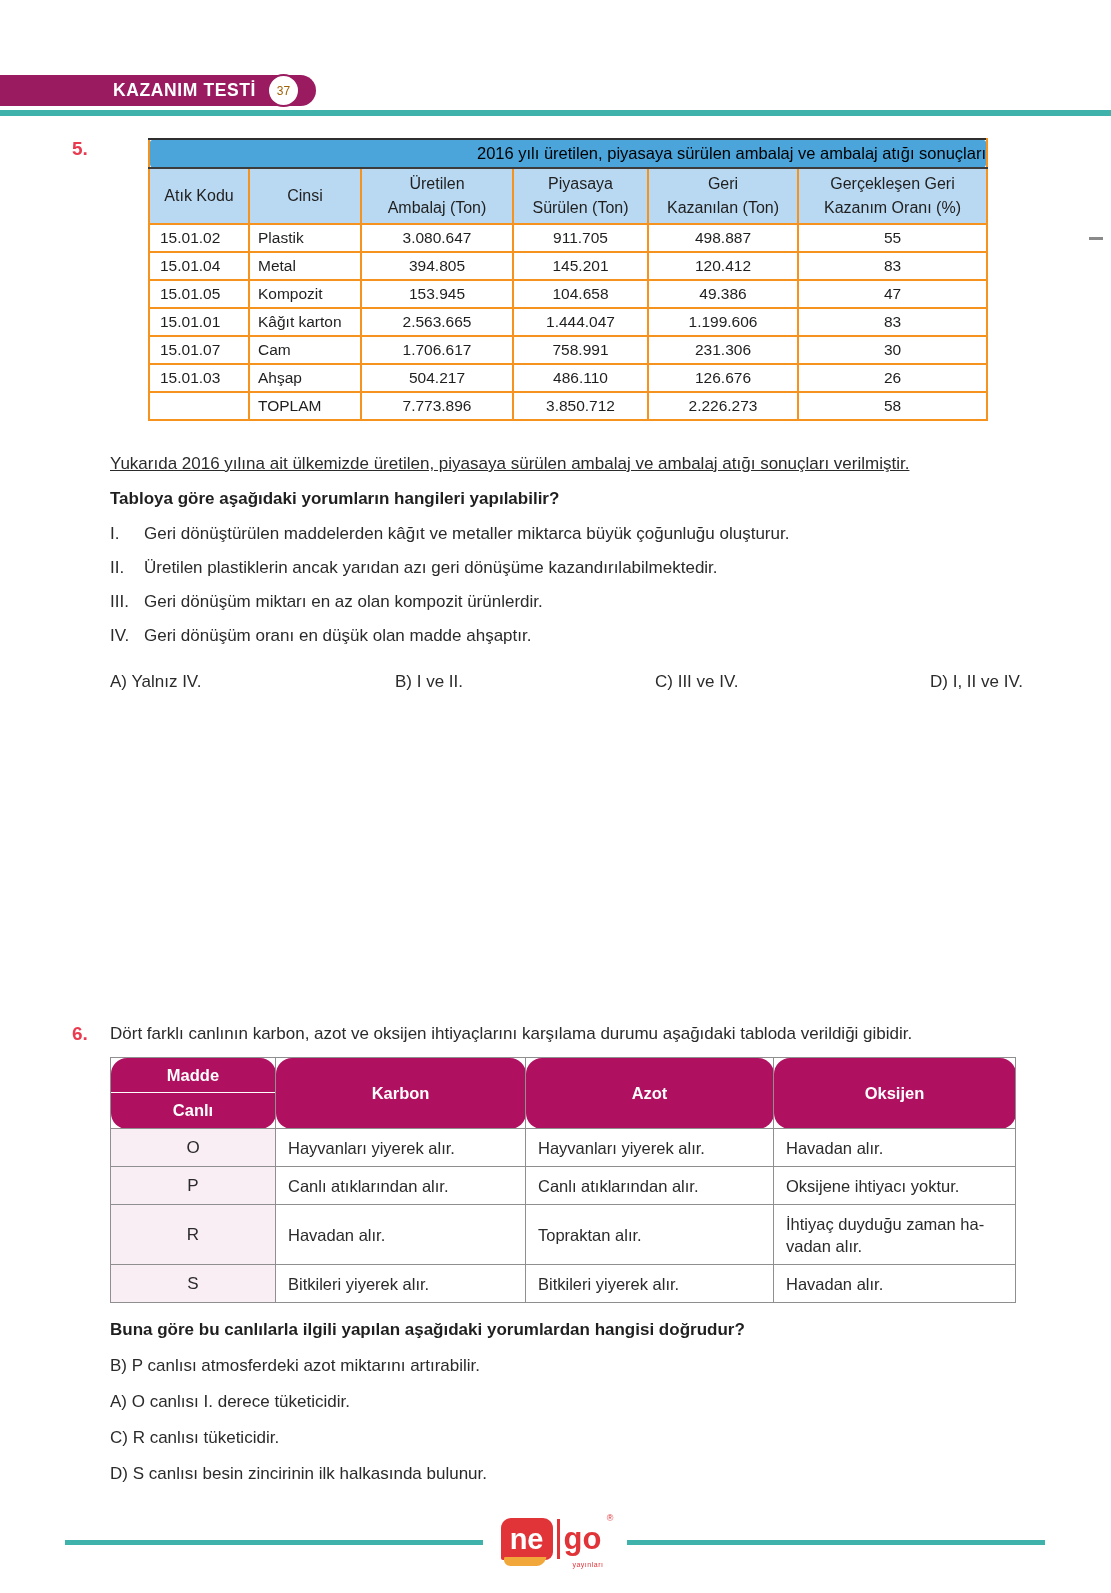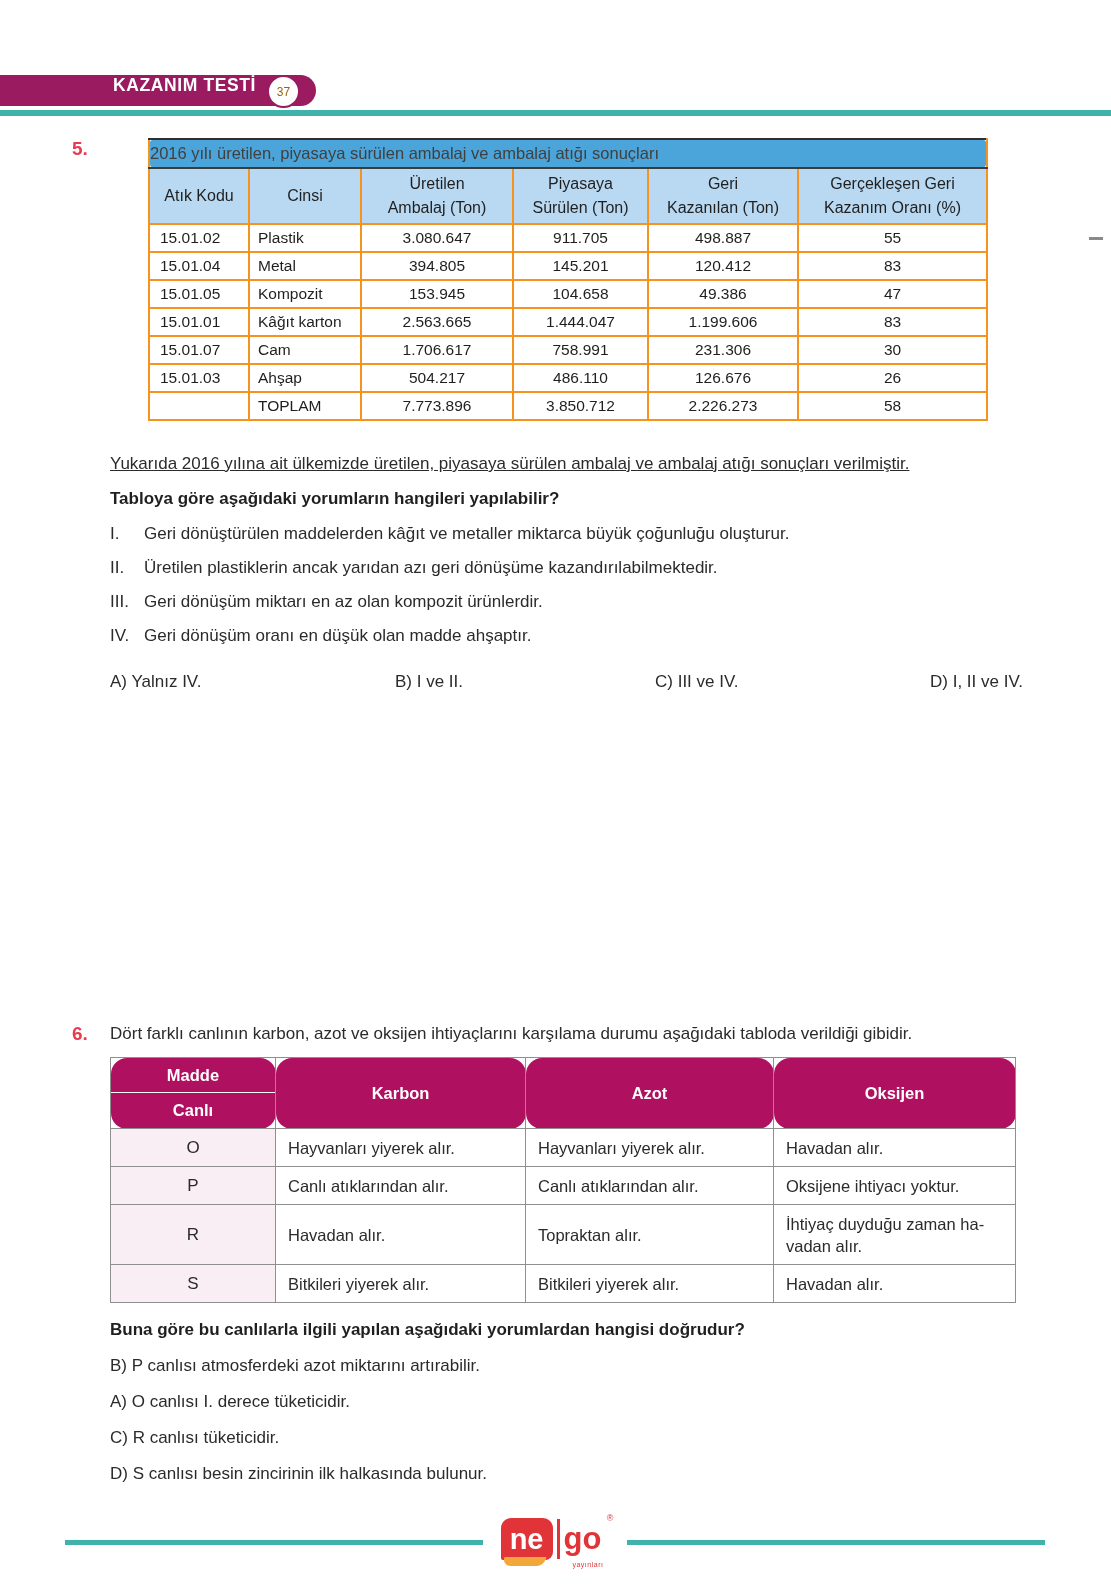--- a/index.html
+++ b/index.html
@@ -6,21 +6,21 @@
   html,body { margin:0; padding:0; }
   body {
     width:1111px; height:1593px; position:relative; overflow:hidden;
     background:#ffffff; color:#2b2b2b;
     font-family:"Liberation Sans","DejaVu Sans",sans-serif;
   }
   
   .banner-wrap { padding-top:75px; }
   .banner {
     position:relative; width:316px; height:31px; background:#9b1b61;
-    border-radius:0 16px 16px 0; display:flex; 
+    border-radius:0 16px 16px 0; display:flex; align-items:center;
     justify-content:flex-end; padding-right:16px;
   }
   .banner-title { color:#fff; font-weight:bold; font-size:17.5px; letter-spacing:.6px; margin-right:11px; }
   .banner-circle {
     width:33px; height:33px; background:#fff; border:2px solid #9b1b61; border-radius:50%;
     display:flex; align-items:center; justify-content:center;
     font-weight:normal; font-size:12px; color:#a16207; flex-shrink:0;
   }
   .rule-top { height:6px; background:#3fb3ab; margin-top:4px; }
   .edge-mark { position:absolute; right:8px; top:237px; width:14px; height:3px; background:#8a8a8a; }
@@ -42,21 +42,21 @@
     grid-template-columns:285px 260px 275px 1fr; font-size:17px; line-height:22px;
   }
   .q6-options { margin:14px 0 0 110px; }
   .q6-options .opt { margin-bottom:15px; font-size:17px; line-height:21px; }
 
   
   .t1 { width:838px; border-collapse:collapse; table-layout:fixed; color:#1f1f1f; }
   .t1 th,.t1 td { border:2px solid #f6921e; padding:0; }
   .t1 .t1-title {
     background:#4ba5da; height:29px; font-weight:normal; font-size:16.5px;
-    text-align:left; color:#404040;
+    text-align:right; color:#000000;
     border-top:2px solid #2f2f2f; border-bottom:2px solid #3c3c3c;border-radius:6px;
   }
   .t1 .colhead th { background:#b9d9f2; height:56px; font-weight:normal; font-size:16px; vertical-align:middle; }
   .t1 .hl { text-align:center; line-height:24px; }
   .t1 tbody td { height:28px; font-size:15.5px; text-align:center; vertical-align:middle; }
   .t1 tbody td.c-code { text-align:left; padding-left:10px; }
   .t1 tbody td.c-cinsi { text-align:left; padding-left:8px; }
 
   
   .t2 { margin:12px 0 0 110px; width:905px; border-collapse:collapse; table-layout:fixed; color:#2b2b2b; }

